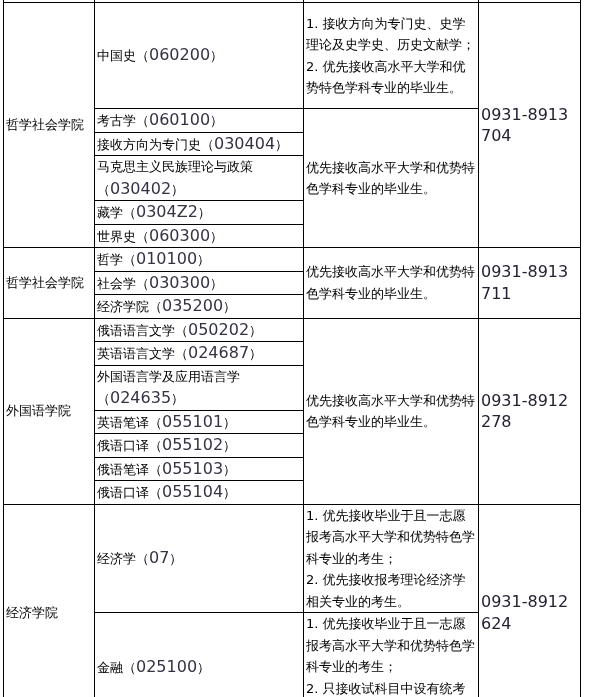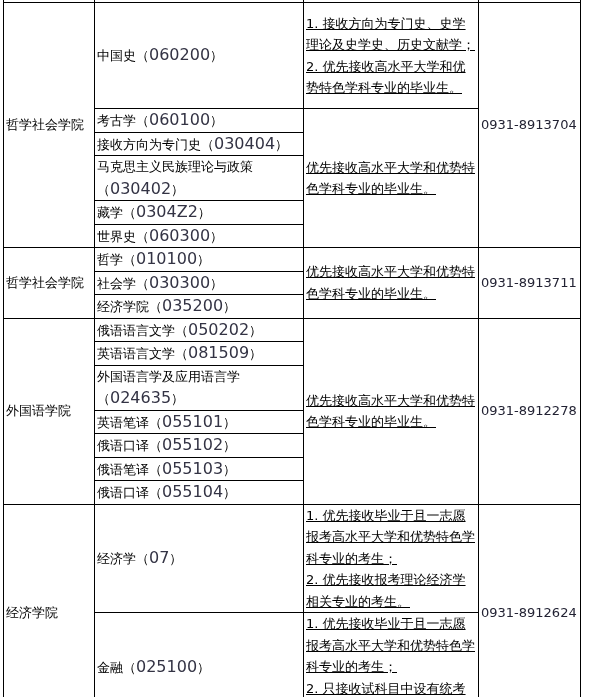--- a/index.html
+++ b/index.html
@@ -34,23 +34,23 @@
     .col-college { width: 91px; }
     .col-major   { width: 209px; }
     .col-note    { width: 175px; }
     .col-phone   { width: 102px; }
     .num {
       color: #333344;
       font-size: 16px;
     }
     .phone {
       color: #222233;
-      font-size: 13px;
+      font-size: 16px;
     }
-    .note-line { display: block; text-decoration: underline; }
+    .note-line { display: block; }
     .tbl tr.r-top td { height: 21px; }
   </style>
 </head>
 <body>
 
 <table class="tbl">
   <colgroup>
     <col class="col-college">
     <col class="col-major">
     <col class="col-note">
@@ -110,21 +110,21 @@
 
     <tr style="height:22px">
       <td rowspan="7">外国语学院</td>
       <td><span>俄语语言文学</span>（<span class="num">050202</span>）</td>
       <td rowspan="7">
         <span class="note-line">优先接收高水平大学和优势特色学科专业的毕业生。</span>
       </td>
       <td rowspan="7" class="phone">0931-8912278</td>
     </tr>
     <tr style="height:22px">
-      <td><span>英语语言文学</span>（<span class="num">081509</span>）</td>
+      <td><span>英语语言文学</span>（<span class="num">024687</span>）</td>
     </tr>
     <tr style="height:43px">
       <td><span>外国语言学及应用语言学</span><br>（<span class="num">024635</span>）</td>
     </tr>
     <tr style="height:22px">
       <td><span>英语笔译</span>（<span class="num">055101</span>）</td>
     </tr>
     <tr style="height:22px">
       <td><span>俄语口译</span>（<span class="num">055102</span>）</td>
     </tr>

